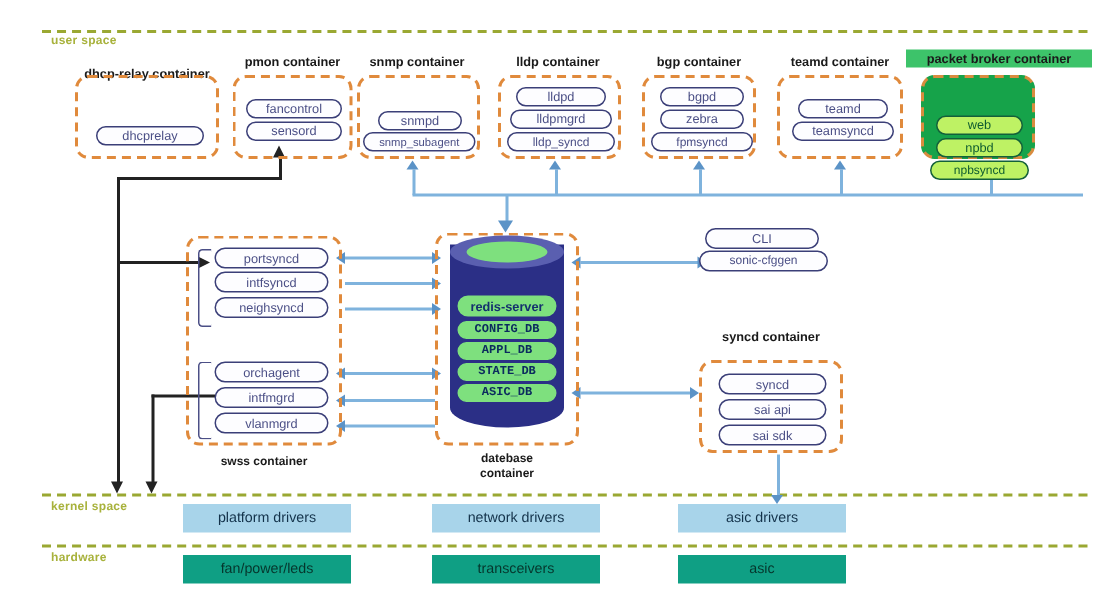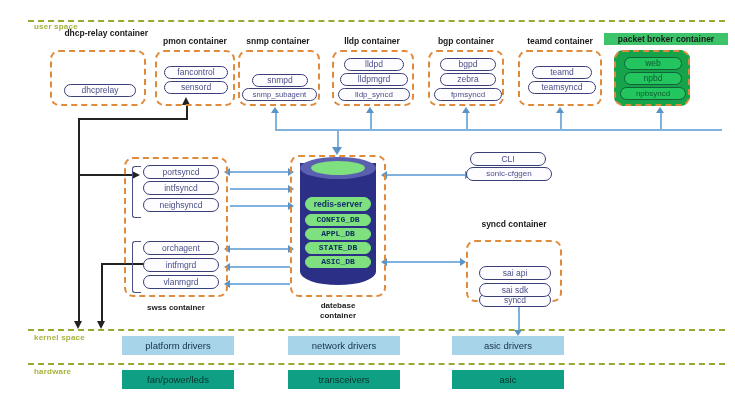--- a/index.html
+++ b/index.html
@@ -18,21 +18,21 @@
   .ctr-title{position:absolute;font-size:8.5px;font-weight:bold;color:#1a1a1a;
              white-space:nowrap;text-align:center;}
   .ctr-title.hl{background:#3dc36a;padding:1px 3px;}
   .ctr-title.below{font-size:8px;}
 
   
   .pill{position:absolute;box-sizing:border-box;border:1.4px solid #3b3f78;
         border-radius:999px;background:#fdfdff;color:#4b4f86;
         font-size:8.5px;line-height:1;display:flex;align-items:center;
         justify-content:center;white-space:nowrap;}
-  .pill.ongreen{background:#22c55e;border-color:#13603a;color:#0f5c30;}
+  .pill.ongreen{background:#bef264;border-color:#13603a;color:#0f5c30;margin-top:20px;}
   .pill.dbpill{background:#7ee07e;border:1.4px solid #7ee07e;color:#0b2b5e;
                font-weight:bold;font-size:8px;border-radius:999px;font-family:Liberation Mono, monospace;}
   .pill.dbtitle{background:#7ee07e;border:1.4px solid #7ee07e;color:#14306e;
                 font-weight:bold;font-size:8.5px;}
 
   
   .cyl{position:absolute;background:#2b2f86;border-radius:0 0 46px 46px/0 0 16px 16px;}
   .cyl-top{position:absolute;background:#5a5fb0;border-radius:50%;}
   .cyl-inner{position:absolute;background:#7ee07e;border-radius:50%;}
 
@@ -128,21 +128,21 @@
   <div class="arrowhead ah-left" style="left:381px;top:171px;"></div>
   <div class="arrowhead ah-right" style="left:465px;top:171px;"></div>
 
   <div class="ln" style="left:387px;top:261px;width:75px;height:1.6px;"></div>
   <div class="arrowhead ah-left" style="left:381px;top:258px;"></div>
   <div class="arrowhead ah-right" style="left:460px;top:258px;"></div>
 
   <div class="ln" style="left:518px;top:303px;width:1.6px;height:29px;"></div>
   <div class="arrowhead ah-down" style="left:514px;top:330px;"></div>
 
-  <div class="ctr-title" style="left:48px;top:28px;width:100px;text-align:right;">dhcp-relay container</div>
+  <div class="ctr-title" style="left:48px;top:44px;width:100px;">dhcp-relay container</div>
   <div class="ctr" style="left:50px;top:50px;width:96px;height:56px;">
     <div class="pill" style="left:12px;top:32px;width:72px;height:13px;">dhcprelay</div>
   </div>
 
   <div class="ctr-title" style="left:152px;top:36px;width:86px;">pmon container</div>
   <div class="ctr" style="left:155px;top:50px;width:80px;height:56px;">
     <div class="pill" style="left:7px;top:14px;width:64px;height:13px;">fancontrol</div>
     <div class="pill" style="left:7px;top:29px;width:64px;height:13px;">sensord</div>
   </div>
 
@@ -202,21 +202,21 @@
   <div class="pill dbpill" style="left:305px;top:242px;width:66px;height:12px;">STATE_DB</div>
   <div class="pill dbpill" style="left:305px;top:256px;width:66px;height:12px;">ASIC_DB</div>
   <div class="ctr-title below" style="left:294px;top:301px;width:88px;">datebase</div>
   <div class="ctr-title below" style="left:294px;top:311px;width:88px;">container</div>
 
   <div class="pill" style="left:470px;top:152px;width:76px;height:14px;">CLI</div>
   <div class="pill" style="left:466px;top:167px;width:86px;height:14px;font-size:8px;">sonic-cfggen</div>
 
   <div class="ctr-title" style="left:466px;top:219px;width:96px;">syncd container</div>
   <div class="ctr" style="left:466px;top:240px;width:96px;height:62px;">
-    <div class="pill" style="left:11px;top:7px;width:72px;height:14px;margin-top:44px;">syncd</div>
+    <div class="pill" style="left:11px;top:7px;width:72px;height:14px;">syncd</div>
     <div class="pill" style="left:11px;top:24px;width:72px;height:14px;">sai api</div>
     <div class="pill" style="left:11px;top:41px;width:72px;height:14px;">sai sdk</div>
   </div>
 
   <div class="blk kernel" style="left:288px;top:336px;width:112px;height:19px;">network drivers</div>
   <div class="blk kernel" style="left:122px;top:336px;width:112px;height:19px;">platform drivers</div>
   <div class="blk kernel" style="left:452px;top:336px;width:112px;height:19px;">asic drivers</div>
 
   <div class="blk hw" style="left:122px;top:370px;width:112px;height:19px;">fan/power/leds</div>
   <div class="blk hw" style="left:288px;top:370px;width:112px;height:19px;">transceivers</div>

